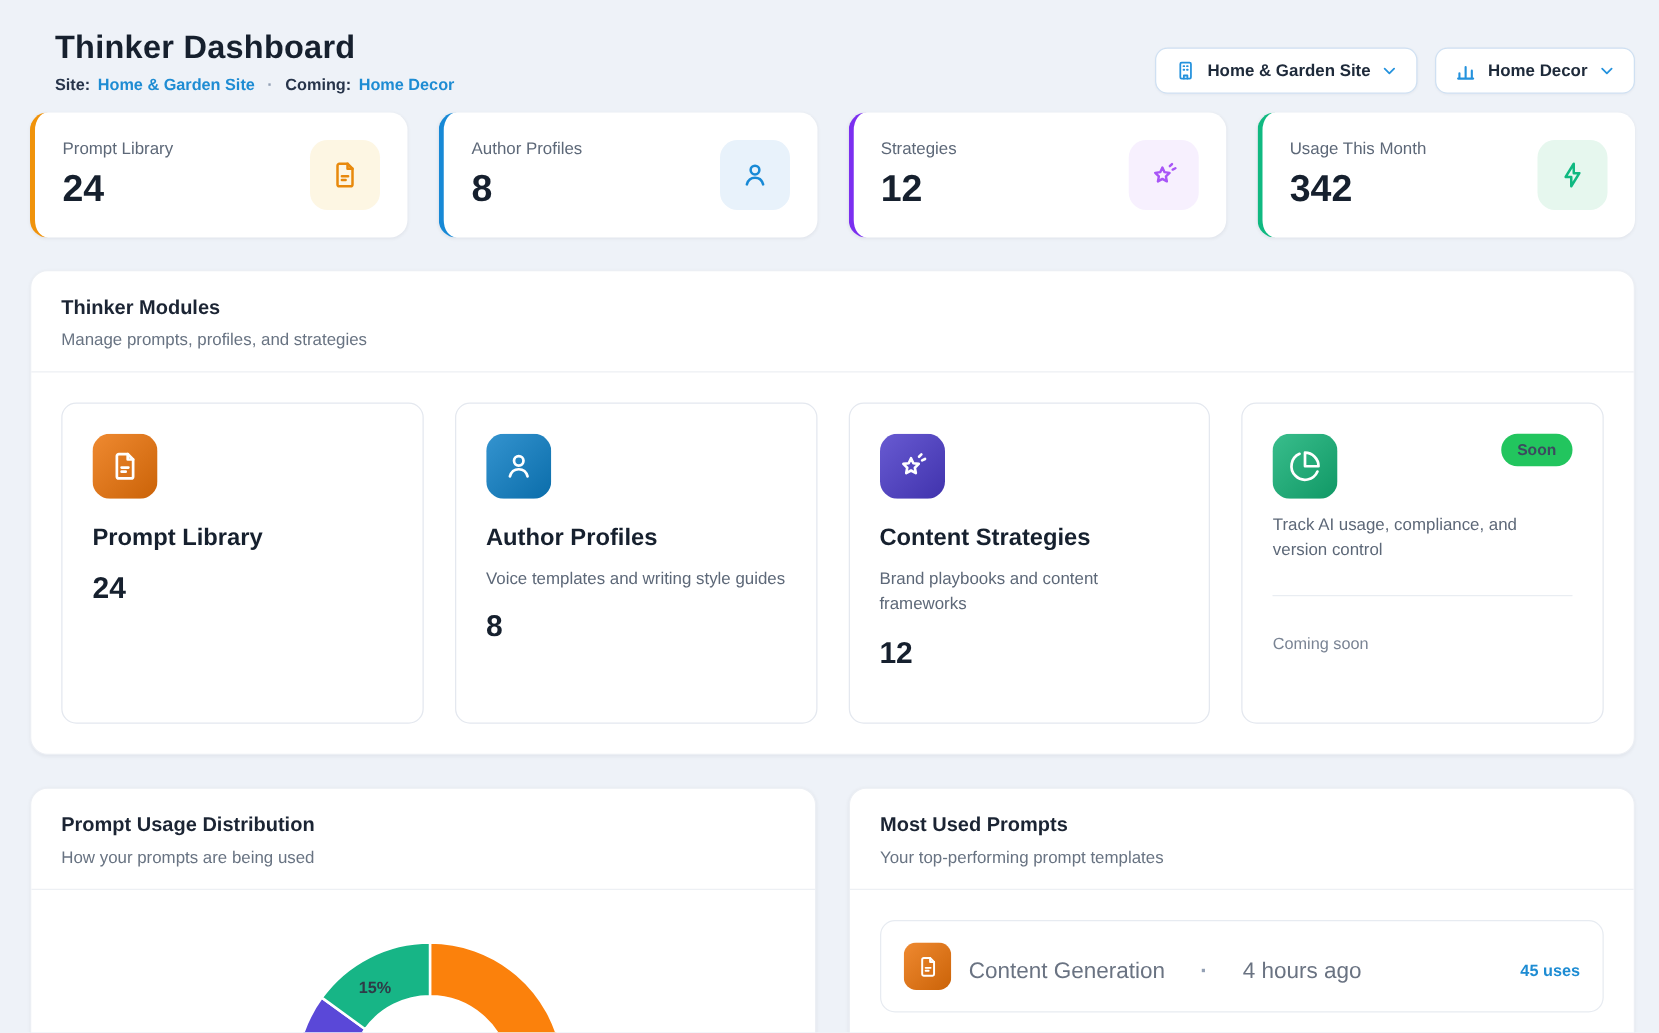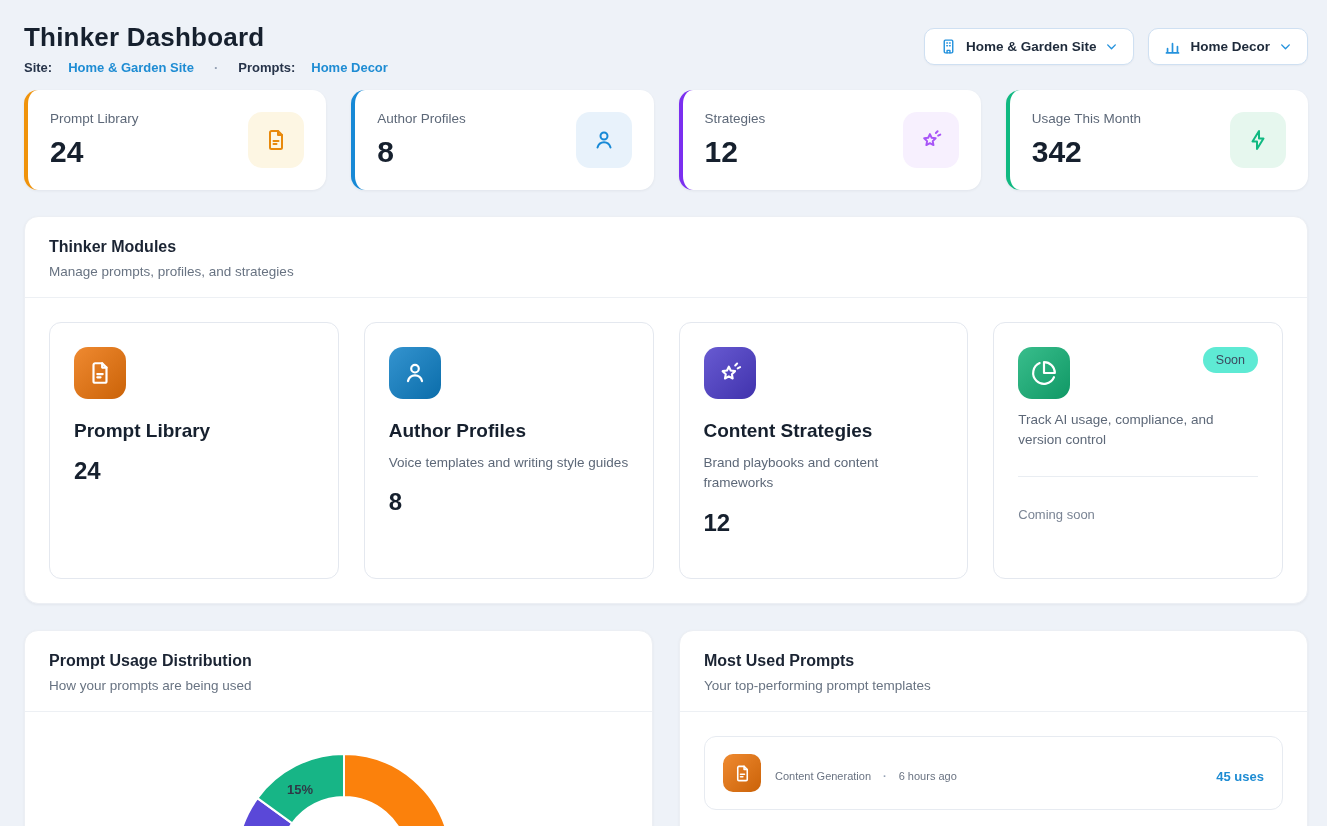--- a/index.html
+++ b/index.html
@@ -1,23 +1,23 @@
 <!DOCTYPE html>
 <html><head>
 <meta charset="utf-8">
 <style>
   html,body{margin:0;padding:0;background:#eef2f8;}
   .page{position:relative;width:1327px;height:826px;overflow:hidden;
         background:#eef2f8;font-family:"Liberation Sans",sans-serif;color:#1b2433;}
   .content{width:1284px;margin-left:24px;padding-top:22px;}
 
   
-  .hdr{display:flex;justify-content:space-between;align-items:flex-start;}
+  .hdr{display:flex;justify-content:space-between;align-items:flex-end;margin-left:20px;}
   .hdr h1{margin:0;font-size:26px;font-weight:800;letter-spacing:.2px;color:#16202e;}
-  .site-line{margin-top:7px;font-size:13px;font-weight:700;color:#27344a;display:flex;gap:16px;align-items:center;}
+  .site-line{margin-top:7px;font-size:13px;font-weight:700;color:#27344a;display:flex;gap:6px;align-items:center;}
   .site-line a{color:#1e8cd3;text-decoration:none;cursor:pointer;}
   .dot-sep{color:#93a0b4;font-weight:700;margin:0 4px;}
   .hdr-actions{display:flex;gap:14px;margin-top:6px;}
   .sel-btn{display:flex;align-items:center;gap:9px;background:#fff;border:1px solid #cfe0f2;
            border-radius:10px;padding:9px 15px;cursor:pointer;box-shadow:0 1px 2px rgba(16,24,40,.04);}
   .sel-btn .lbl{font-size:13.5px;font-weight:700;color:#1e2a3a;}
   .blue-ic{color:#2492dd;display:flex;align-items:center;}
   .chev{color:#2492dd;display:flex;align-items:center;}
 
   
@@ -36,56 +36,56 @@
   .panel-hd .t{font-size:16px;font-weight:800;color:#1b2433;}
   .panel-hd .s{font-size:13.5px;color:#687382;margin-top:8px;}
   .mod-grid{display:grid;grid-template-columns:repeat(4,1fr);gap:25px;padding:24px;}
   .mod-card{position:relative;border:1px solid #e4e8ef;border-radius:12px;padding:24px;min-height:207px;
             background:#fff;cursor:pointer;}
   .mod-ic{width:52px;height:52px;border-radius:14px;display:flex;align-items:center;justify-content:center;color:#fff;
           background-image:linear-gradient(135deg,rgba(255,255,255,.16),rgba(0,0,0,.14));}
   .mod-title{font-size:19px;font-weight:800;color:#16202e;margin-top:21px;}
   .mod-desc{font-size:13.5px;color:#5d6878;line-height:1.5;margin-top:11px;max-width:250px;}
   .mod-count{font-size:24px;font-weight:800;color:#16202e;margin-top:15px;}
-  .soon-badge{position:absolute;top:24px;right:24px;background:#5eead4;color:#3c4a5f;font-size:12.5px;
-              font-weight:400;border-radius:999px;padding:6px 13px;}
+  .soon-badge{position:absolute;top:24px;right:24px;background:#22c55e;color:#3c4a5f;font-size:12.5px;
+              font-weight:700;border-radius:999px;padding:6px 13px;}
   .mod-divider{border:none;border-top:1px solid #e9edf2;margin:25px 0 0;}
   .coming{font-size:13px;color:#7a8494;margin-top:30px;}
 
   
   .bottom{display:grid;grid-template-columns:629px 629px;gap:26px;margin-top:26px;}
   .b-card{background:#fff;border-radius:14px;border:1px solid #eceff4;box-shadow:0 1px 3px rgba(16,24,40,.05);
           height:330px;overflow:hidden;}
   .chart-area{position:relative;height:240px;}
   .donut{position:absolute;left:209px;top:39px;}
   .donut text{font-family:"Liberation Sans",sans-serif;}
   .plist{padding:24px;}
   .p-item{display:flex;align-items:center;gap:14px;border:1px solid #e7ebf1;border-radius:12px;
           padding:17px 18px;cursor:pointer;}
   .p-ic{width:38px;height:38px;border-radius:10px;display:flex;align-items:center;justify-content:center;color:#fff;
         background-image:linear-gradient(135deg,rgba(255,255,255,.16),rgba(0,0,0,.14));}
   .p-body{flex:1;}
   .p-title{font-size:15px;font-weight:800;color:#16202e;}
-  .p-meta{display:flex;align-items:center;gap:8px;font-size:11px;color:#6a7382;margin-top:6px;}
+  .p-meta{display:flex;align-items:center;gap:24px;font-size:18px;color:#6a7382;margin-top:6px;}
   .p-uses{font-size:13px;font-weight:800;color:#1e8cd3;align-self:flex-start;margin-top:15px;}
 </style>
 </head>
 <body>
 
 <div class="page">
   <div class="content">
 
     <div class="hdr">
       <div>
         <h1>Thinker Dashboard</h1>
         <div class="site-line">
           <span>Site:</span>
           <a>Home &amp; Garden Site</a>
           <span class="dot-sep">·</span>
-          <span>Prompts:</span>
+          <span>Coming:</span>
           <a>Home Decor</a>
         </div>
       </div>
       <div class="hdr-actions">
         <div class="sel-btn">
           <span class="blue-ic">
             <svg width="17" height="17" viewBox="0 0 24 24" fill="none" stroke="currentColor" stroke-width="2" stroke-linecap="round" stroke-linejoin="round">
                 <rect x="6" y="3" width="12" height="18" rx="1.5"></rect>
                 <path d="M10 21v-3.5h4V21"></path>
                 <path d="M9.6 7h.9M13.5 7h.9M9.6 11h.9M13.5 11h.9"></path>
@@ -267,21 +267,21 @@
               <svg width="19" height="19" viewBox="0 0 24 24" fill="none" stroke="currentColor" stroke-width="2" stroke-linecap="round" stroke-linejoin="round">
                   <path d="M14 3H7.5A1.5 1.5 0 0 0 6 4.5v15A1.5 1.5 0 0 0 7.5 21h9a1.5 1.5 0 0 0 1.5-1.5V7z"></path>
                   <path d="M14 3v4h4"></path>
                   <path d="M9.5 13h5M9.5 16h3"></path>
                 </svg>
             </div>
             <div class="p-body">
               <div class="p-meta">
                 <span>Content Generation</span>
                 <span class="dot-sep">·</span>
-                <span>6 hours ago</span>
+                <span>4 hours ago</span>
               </div>
             </div>
             <span class="p-uses">45 uses</span>
           </div>
         </div>
       </div>
 
     </div>
   </div>
 </div>

